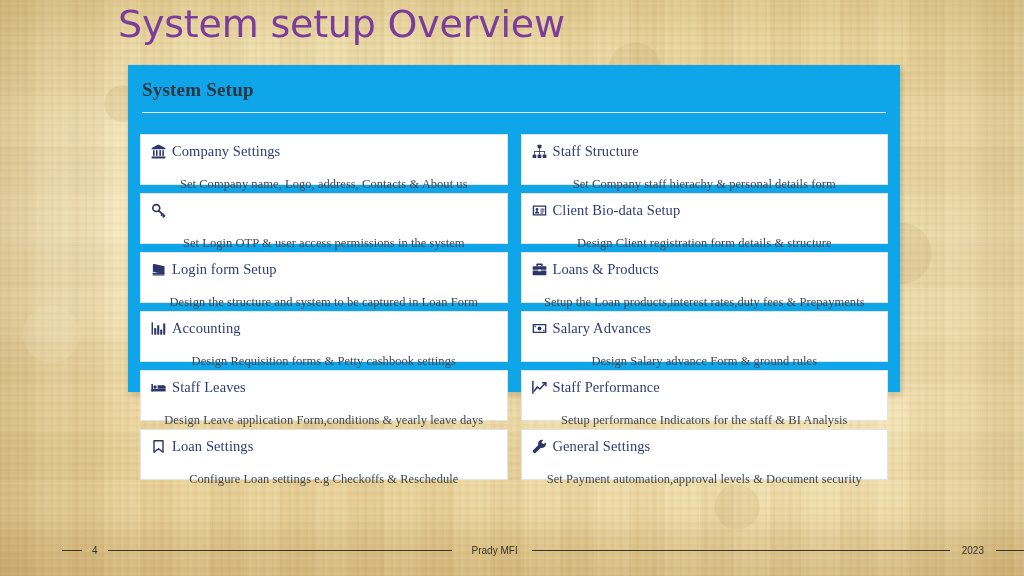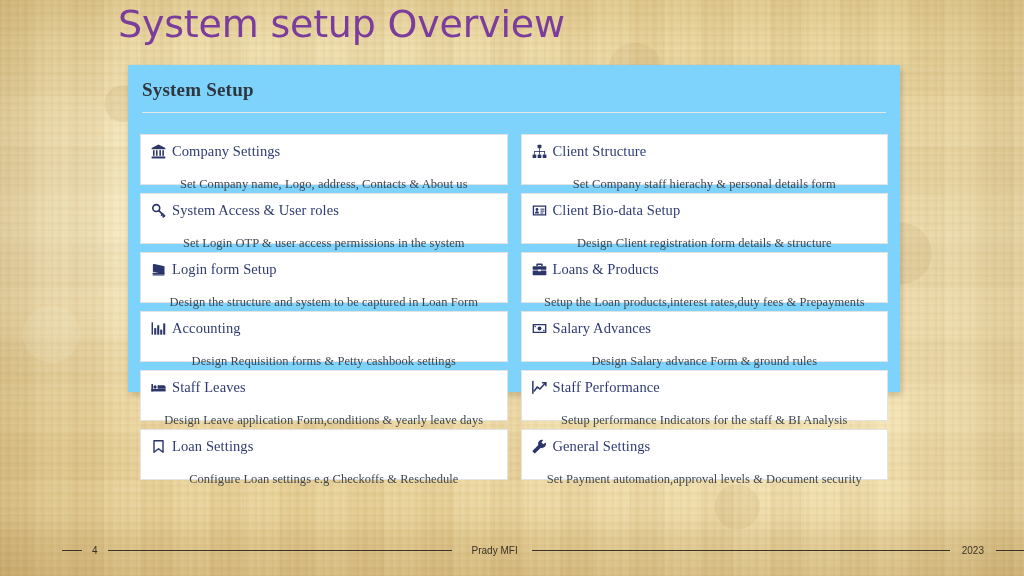--- a/index.html
+++ b/index.html
@@ -100,21 +100,21 @@
     text-align: center;
   }
 
   
   #panel {
     position: absolute;
     left: 128px;
     top: 65px;
     width: 772px;
     height: 327px;
-    background: #7dd3fc;
+    background: #0ea5e9;
     box-shadow: 2px 3px 7px rgba(90,70,35,0.28);
   }
   #panel-title {
     position: absolute;
     left: 14px;
     top: 14px;
     font-family: "Liberation Serif", serif;
     font-size: 19px;
     font-weight: 700;
     color: #2f3640;
@@ -251,36 +251,35 @@
               <rect x="0.6" y="11.2" width="4" height="3.6" rx="0.4"></rect>
               <rect x="6" y="11.2" width="4" height="3.6" rx="0.4"></rect>
               <rect x="11.4" y="11.2" width="4" height="3.6" rx="0.4"></rect>
               <rect x="7.6" y="4.4" width="0.9" height="3.1"></rect>
               <rect x="2.4" y="7.5" width="11.2" height="0.9"></rect>
               <rect x="2.2" y="7.5" width="0.9" height="3.7"></rect>
               <rect x="7.6" y="7.5" width="0.9" height="3.7"></rect>
               <rect x="13" y="7.5" width="0.9" height="3.7"></rect>
             </svg>
           </span>
-          <span class="tile-title">Client Structure</span>
+          <span class="tile-title">Staff Structure</span>
         </div>
         <div class="tile-desc">Set Company staff hierachy &amp; personal details form</div>
       </div>
 
       <div class="tile">
         <div class="tile-head">
           <span class="tile-icon">
             <svg viewBox="0 0 16 16" width="15" height="15" fill="none" stroke="currentColor" stroke-width="1.7">
               <circle cx="5.6" cy="5.4" r="3.7"></circle>
               <path d="M8.3 8.1 L14.2 14.0" stroke-linecap="round"></path>
               <path d="M11.2 13.1 L12.6 11.6" stroke-linecap="round"></path>
               <path d="M13.0 14.8 L14.4 13.3" stroke-linecap="round"></path>
             </svg>
           </span>
-          <span class="tile-title">System Access &amp; User roles</span>
         </div>
         <div class="tile-desc">Set Login OTP &amp; user access permissions in the system</div>
       </div>
 
       <div class="tile">
         <div class="tile-head">
           <span class="tile-icon">
             <svg viewBox="0 0 16 16" width="15" height="15" fill="currentColor">
               <path d="M0.8 2.6h14.4v10.8H0.8z M2.2 4h11.6v8H2.2z" fill-rule="evenodd"></path>
               <circle cx="5.3" cy="6.9" r="1.5"></circle>

